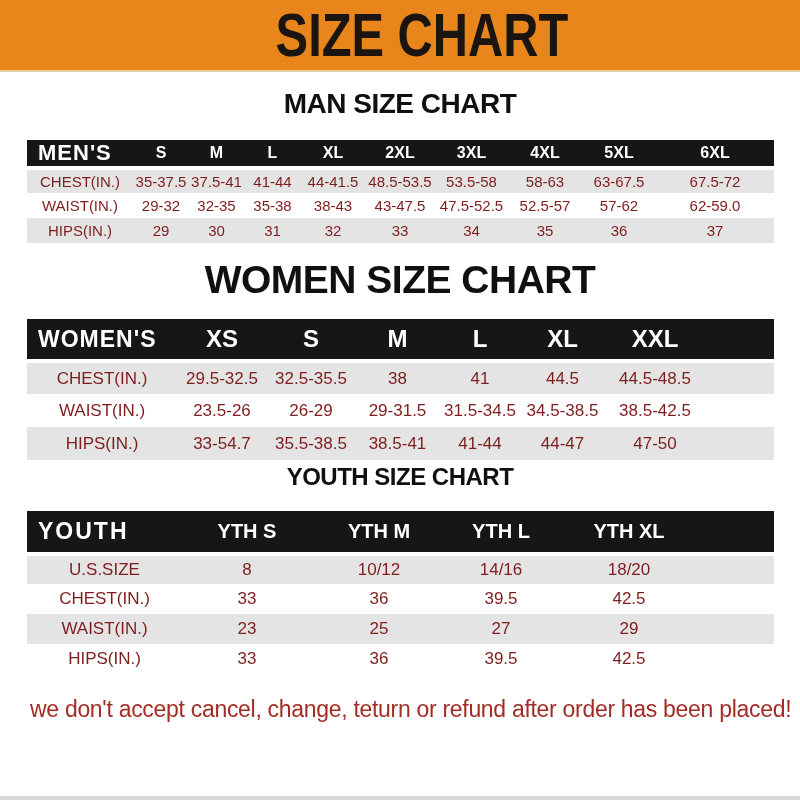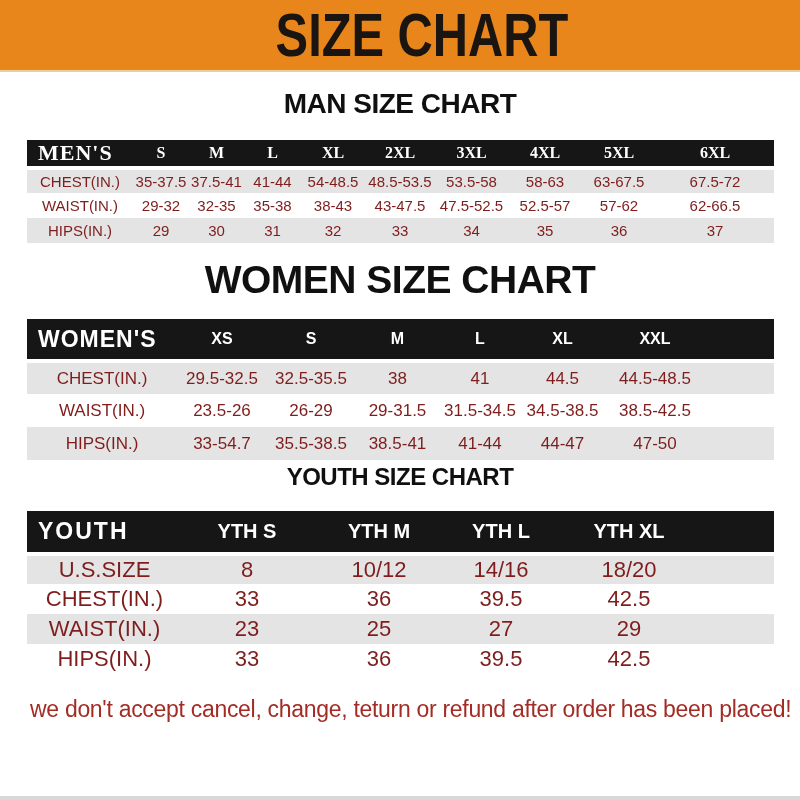--- a/index.html
+++ b/index.html
@@ -49,37 +49,37 @@
     background:var(--header-bg,#161616);
     color:var(--header-text,#ffffff);
     border-bottom:4px solid #ffffff;
     font-weight:bold;
   }
   thead th.corner { text-align:left; padding-left:11px; }
   tbody tr:nth-child(odd) { background:var(--row-alt,#E4E4E4); }
   tbody { color:#7f1d1d; }
   tbody th { font-weight:normal; }
 
-  .men   thead tr { height:28px;font-family:Liberation Serif, serif; }
+  .men   thead tr { height:28px; }
   .men   tbody tr { height:25px; }
   .men   thead th { font-size:16px; }
   .men   thead th.corner { font-size:22px; letter-spacing:1px; }
   .men   tbody    { font-size:15px; }
 
   .women thead tr { height:42px;padding-left:25px; }
   .women tbody tr { height:33px; }
-  .women thead th { font-size:16px; }
+  .women thead th { font-size:24px; }
   .women thead th.corner { font-size:23px; letter-spacing:1px; }
   .women tbody    { font-size:17px; }
 
   .youth thead tr { height:43px; }
   .youth tbody tr { height:30px; }
   .youth thead th { font-size:20px; }
   .youth thead th.corner { font-size:23px; letter-spacing:2px; }
-  .youth tbody    { font-size:22px; }
+  .youth tbody    { font-size:17px; }
 
   .footer {
     margin:21px 0 0 30px;
     color:var(--footer-red,#A32C25);
     font-size:23px; line-height:29px;
     letter-spacing:-0.3px;
   }
   .footer p { margin:0; }
   .bottom-edge {
     position:absolute; left:0; bottom:0;
@@ -121,38 +121,38 @@
           <th>5XL</th>
           <th>6XL</th>
         </tr>
       </thead>
       <tbody>
         <tr>
           <th scope="row">CHEST(IN.)</th>
           <td>35-37.5</td>
           <td>37.5-41</td>
           <td>41-44</td>
-          <td>54-48.5</td>
+          <td>44-41.5</td>
           <td>48.5-53.5</td>
           <td>53.5-58</td>
           <td>58-63</td>
           <td>63-67.5</td>
           <td>67.5-72</td>
         </tr>
         <tr>
           <th scope="row">WAIST(IN.)</th>
           <td>29-32</td>
           <td>32-35</td>
           <td>35-38</td>
           <td>38-43</td>
           <td>43-47.5</td>
           <td>47.5-52.5</td>
           <td>52.5-57</td>
           <td>57-62</td>
-          <td>62-66.5</td>
+          <td>62-59.0</td>
         </tr>
         <tr>
           <th scope="row">HIPS(IN.)</th>
           <td>29</td>
           <td>30</td>
           <td>31</td>
           <td>32</td>
           <td>33</td>
           <td>34</td>
           <td>35</td>

